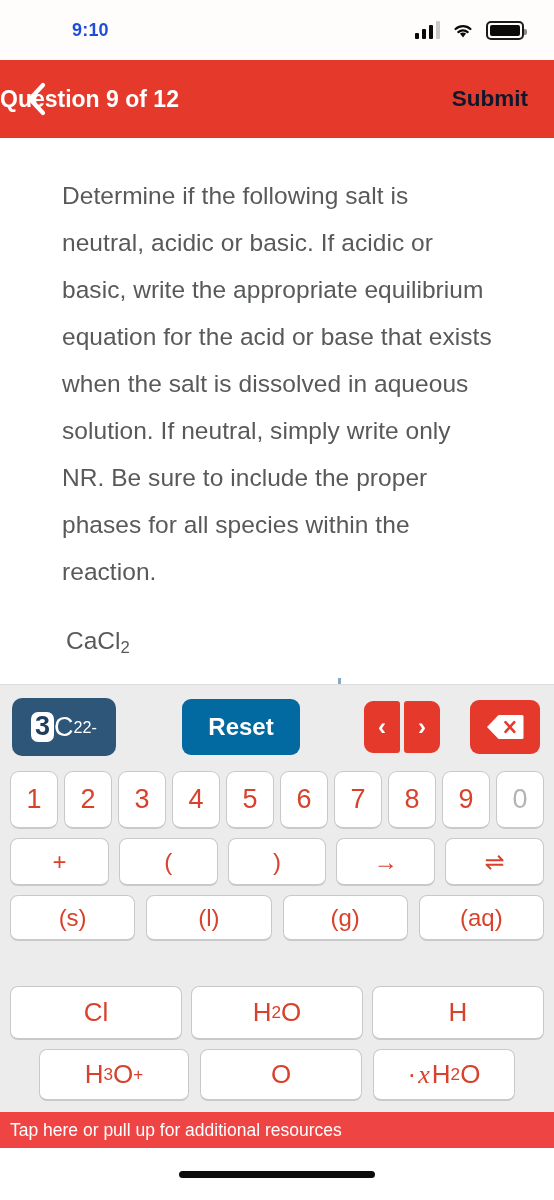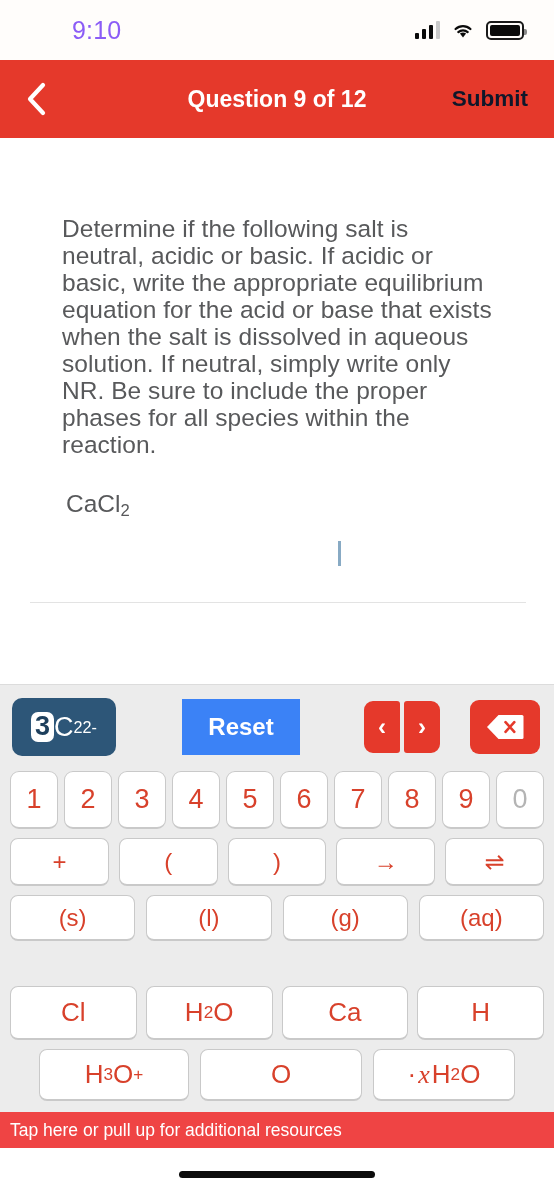--- a/index.html
+++ b/index.html
@@ -27,23 +27,23 @@
     height: 60px;
     flex: 0 0 60px;
     background: #fffdfb;
     display: flex;
     align-items: center;
     justify-content: space-between;
     padding: 0 30px 0 0;
     position: relative;
   }
   .status-time {
-    font-size: 25px;
-    font-weight: normal;
-    color: #8b5cf6;
+    font-size: 18px;
+    font-weight: bold;
+    color: #1d4ed8;
     letter-spacing: 0.2px;
     margin-left: 72px;
   }
   .status-icons {
     display: flex;
     align-items: center;
     gap: 11px;
   }
   .signal-bars {
     display: flex;
@@ -103,21 +103,20 @@
     height: 44px;
     display: flex;
     align-items: center;
     justify-content: flex-start;
     cursor: pointer;
   }
   .nav-back svg { display: block; }
   .nav-title {
     position: absolute;
     left: 0; right: 0;
-    text-align: center;
     color: #ffffff;
     font-size: 23px;
     font-weight: bold;
     pointer-events: none;
   }
   .nav-submit {
     margin-left: auto;
     color: #0f172a;
     font-size: 22.5px;
     font-weight: bold;
@@ -128,25 +127,24 @@
   
   .question-area {
     flex: 1 1 auto;
     background: #ffffff;
     padding: 34px 36px 0 62px;
     position: relative;
     overflow: hidden;
   }
   .question-text {
     font-size: 24.5px;
-    line-height: 27px;
+    line-height: 47px;
     color: #58595b;
     letter-spacing: 0.05px;
     max-width: 430px;
-    margin-top: 43px;
   }
   .formula-line {
     font-size: 24.5px;
     color: #58595b;
     margin-top: 32px;
     margin-left: 4px;
   }
   .formula-line sub {
     font-size: 0.68em;
     vertical-align: -0.22em;
@@ -213,23 +211,23 @@
     border-radius: 7px;
     padding: 1px 4px 2px 4px;
     font-weight: bold;
     line-height: 1;
     display: inline-block;
   }
   .chip-token sub { font-size: 0.6em; vertical-align: -0.25em; }
   .chip-token sup { font-size: 0.6em; vertical-align: 0.45em; }
 
   .btn-reset {
-    background: #3b82f6;
+    background: #0369a1;
     color: #ffffff;
-    border-radius: 0;
+    border-radius: 9px;
     height: 56px;
     width: 118px;
     display: flex;
     align-items: center;
     justify-content: center;
     font-size: 24px;
     font-weight: bold;
     margin-left: 66px;
     cursor: pointer;
   }
@@ -431,23 +429,20 @@
     <div class="kp-row species-row">
       <div class="key">
         <span>Cl</span>
       </div>
       <div class="key">
         <span>H</span>
           <sub>2</sub>
           <span>O</span>
       </div>
       <div class="key">
-        <span>Ca</span>
-      </div>
-      <div class="key">
         <span>H</span>
       </div>
     </div>
 
     <div class="kp-row last-row">
       <div class="key k-h3o">
         <span>H</span>
           <sub>3</sub>
           <span>O</span>
           <sup>+</sup>

